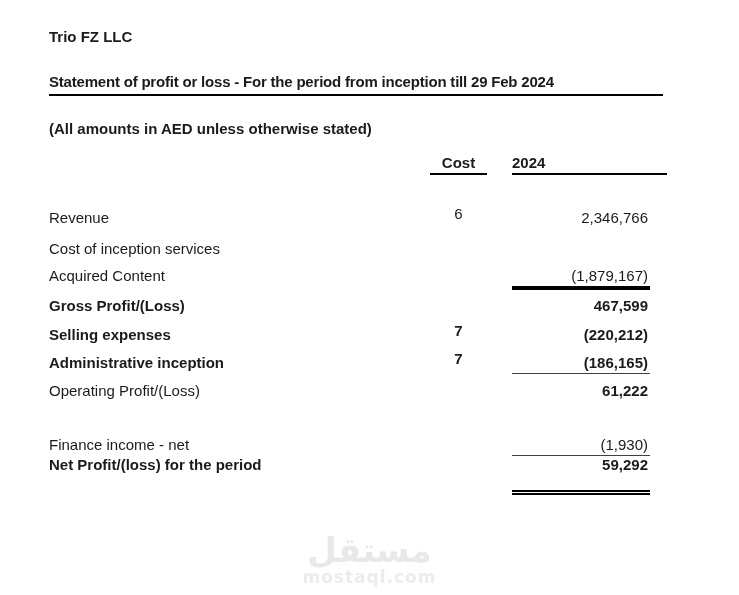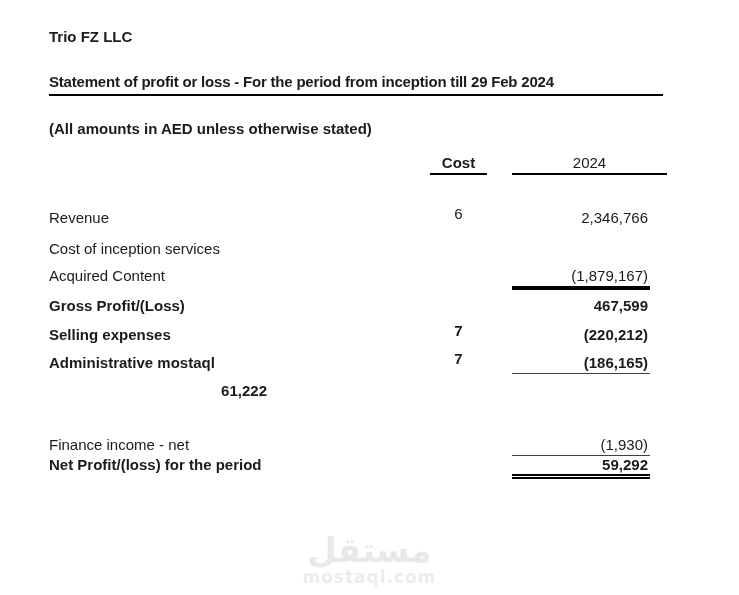--- a/index.html
+++ b/index.html
@@ -35,33 +35,33 @@
   .note { width:57px; text-align:center; transform:translateY(-4px); }
   .val { width:155px; margin-left:25px; }
   .vline { display:block; margin-right:17px; padding-right:2px; text-align:right; }
 
   .header-row { height:24px; margin-bottom:32px; }
   .note-h {
     width:57px; text-align:center; font-weight:bold;
     height:22px; line-height:20px; border-bottom:2px solid #000;
   }
   .val-h {
-    width:155px; margin-left:25px; text-align:center; font-weight:normal;
+    width:155px; margin-left:25px; text-align:left; font-weight:bold;
     height:22px; line-height:20px; border-bottom:2px solid #000;
   }
 
   .h31 { height:31px; } .h30 { height:30px; } .h29 { height:29px; }
   .h28 { height:28px;font-weight:bold; } .h27 { height:27px; } .h20 { height:20px; }
 
   .bold-label .lbl { font-weight:bold; }
   .bold-value .vline { font-weight:bold; }
 
   .ul-thick .vline { border-bottom:4px solid #000; padding-bottom:2px; }
   .ul-thin  .vline { border-bottom:1px solid #404040; padding-bottom:2px; }
-  .ul-double .vline { border-bottom:5px double #000; padding-bottom:1px; }
+  .ul-double .vline { border-bottom:5px double #000; padding-bottom:17px; }
 
   .gap-before { margin-top:25px; }
 
   .watermark {
     position:absolute; left:0; right:0; top:532;
     top:532px; text-align:center; pointer-events:none;
     user-select:none;
   }
   .wm-ar {
     font-family:"DejaVu Sans", sans-serif;
@@ -127,28 +127,29 @@
 
     <div class="row h28">
       <div class="lbl">Selling expenses</div>
       <div class="note">7</div>
       <div class="val">
           <span class="vline">(220,212)</span>
         </div>
     </div>
 
     <div class="row h28 ul-thin">
-      <div class="lbl">Administrative mostaql</div>
+      <div class="lbl">Administrative inception</div>
       <div class="note">7</div>
       <div class="val">
           <span class="vline">(186,165)</span>
         </div>
     </div>
 
     <div class="row h29 bold-value">
+      <div class="lbl">Operating Profit/(Loss)</div>
       <div class="note"></div>
       <div class="val">
           <span class="vline">61,222</span>
         </div>
     </div>
 
     <div class="row h20 gap-before ul-thin">
       <div class="lbl">Finance income - net</div>
       <div class="note"></div>
       <div class="val">

